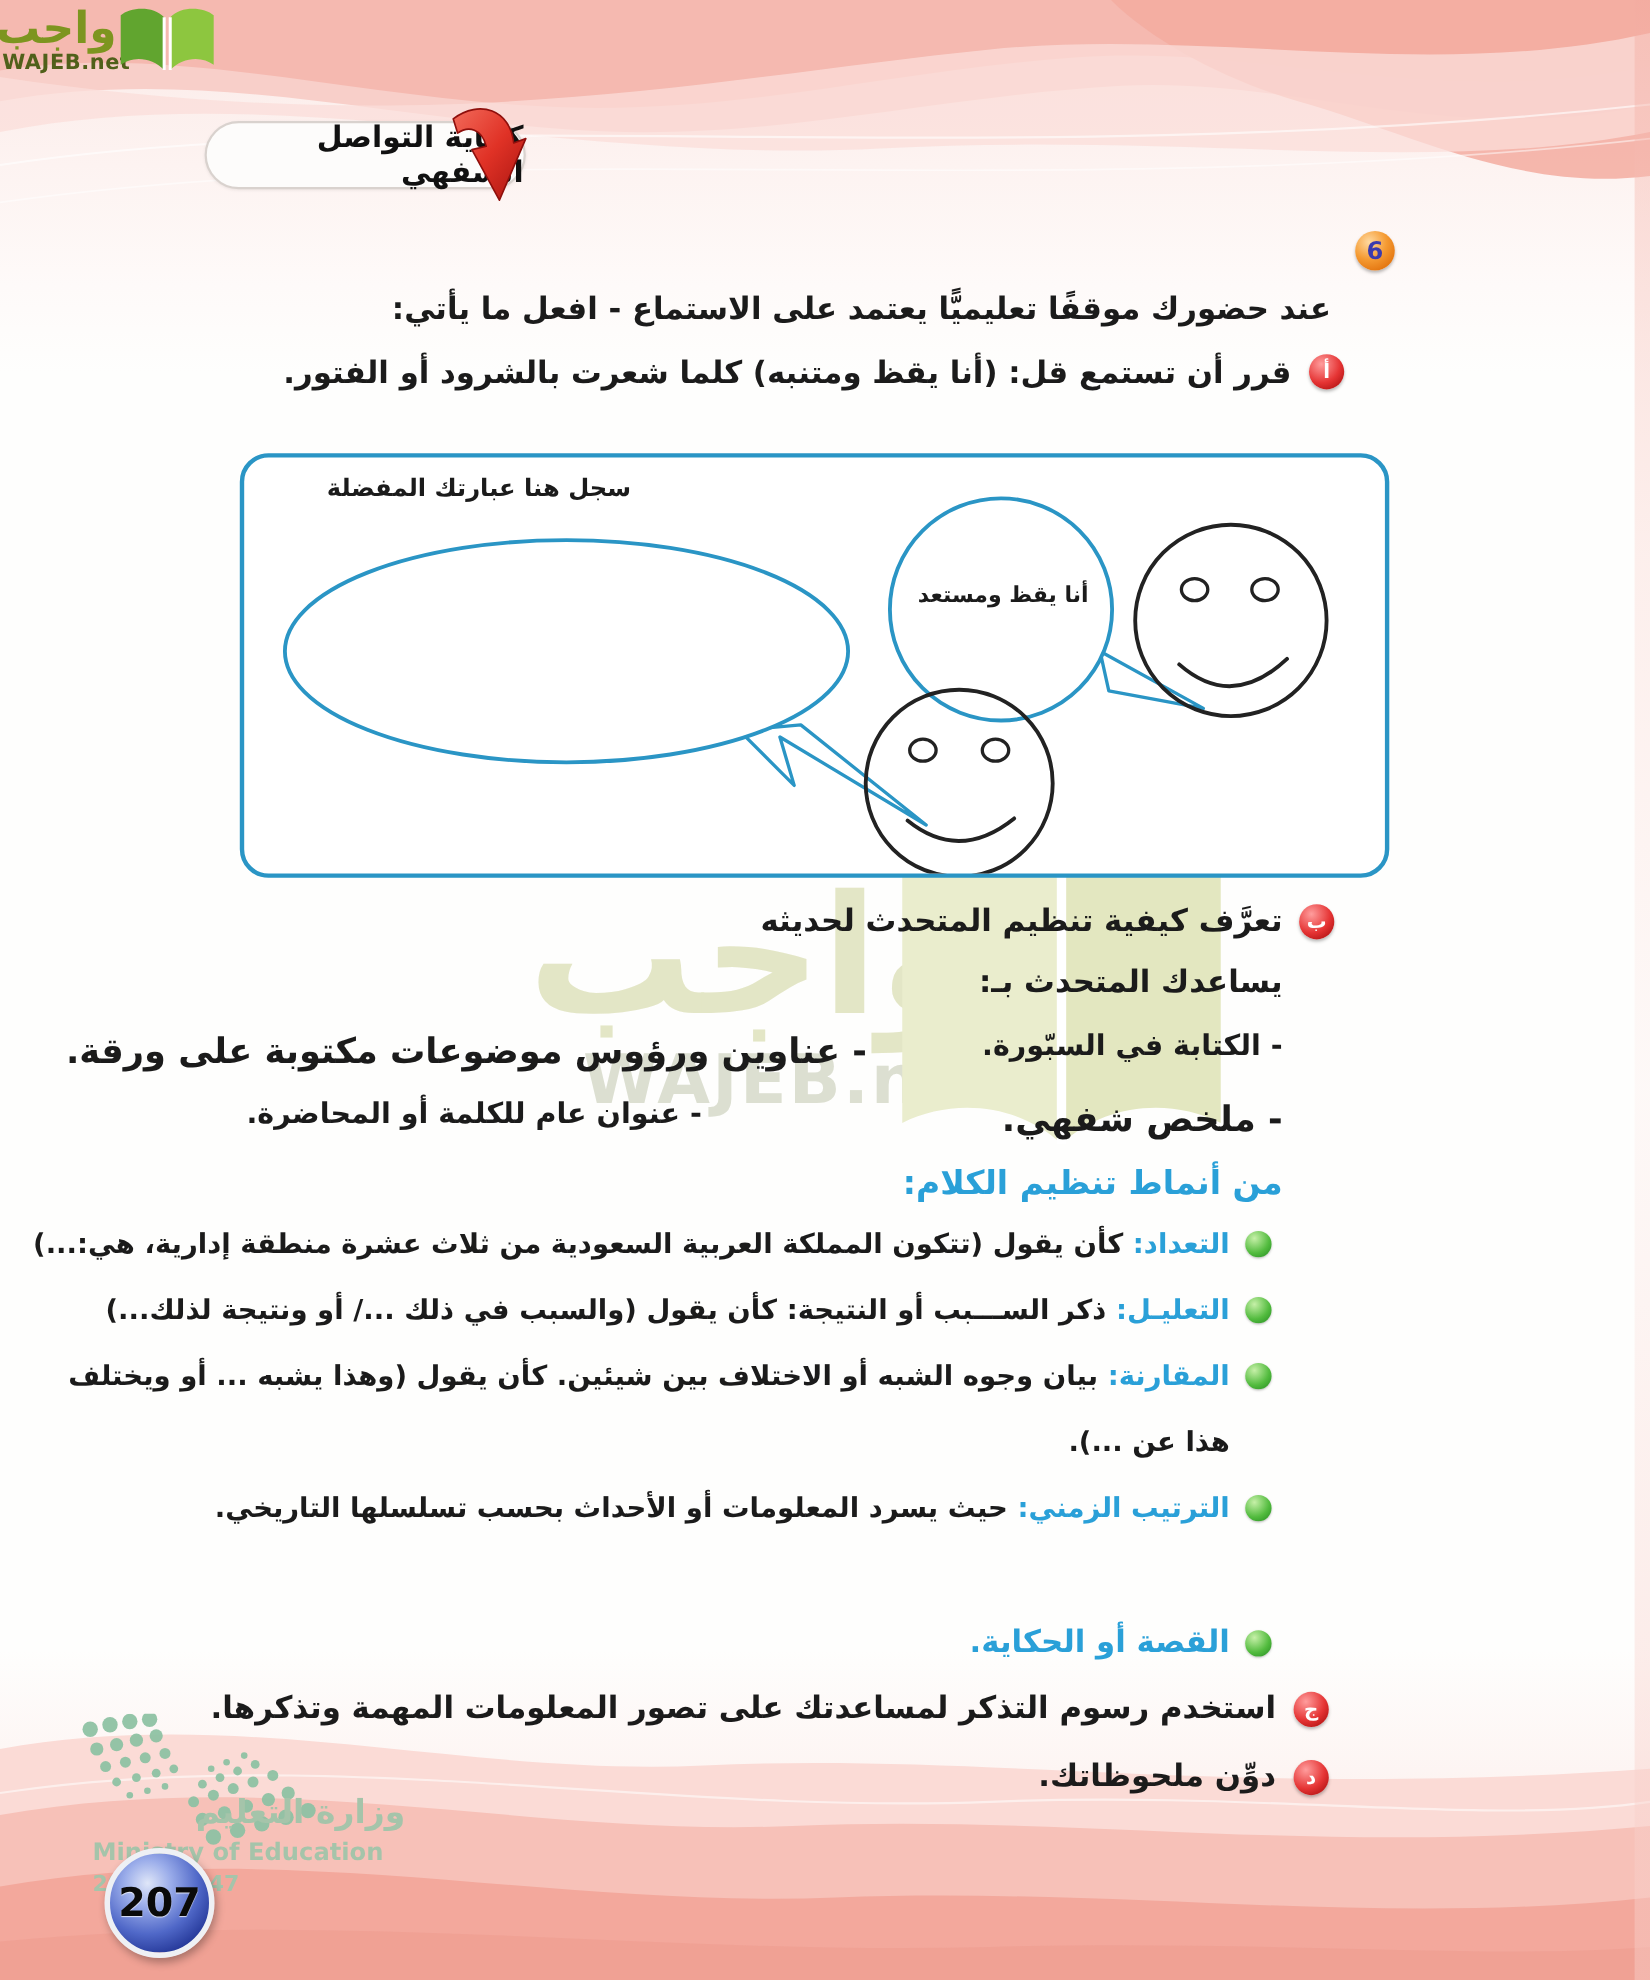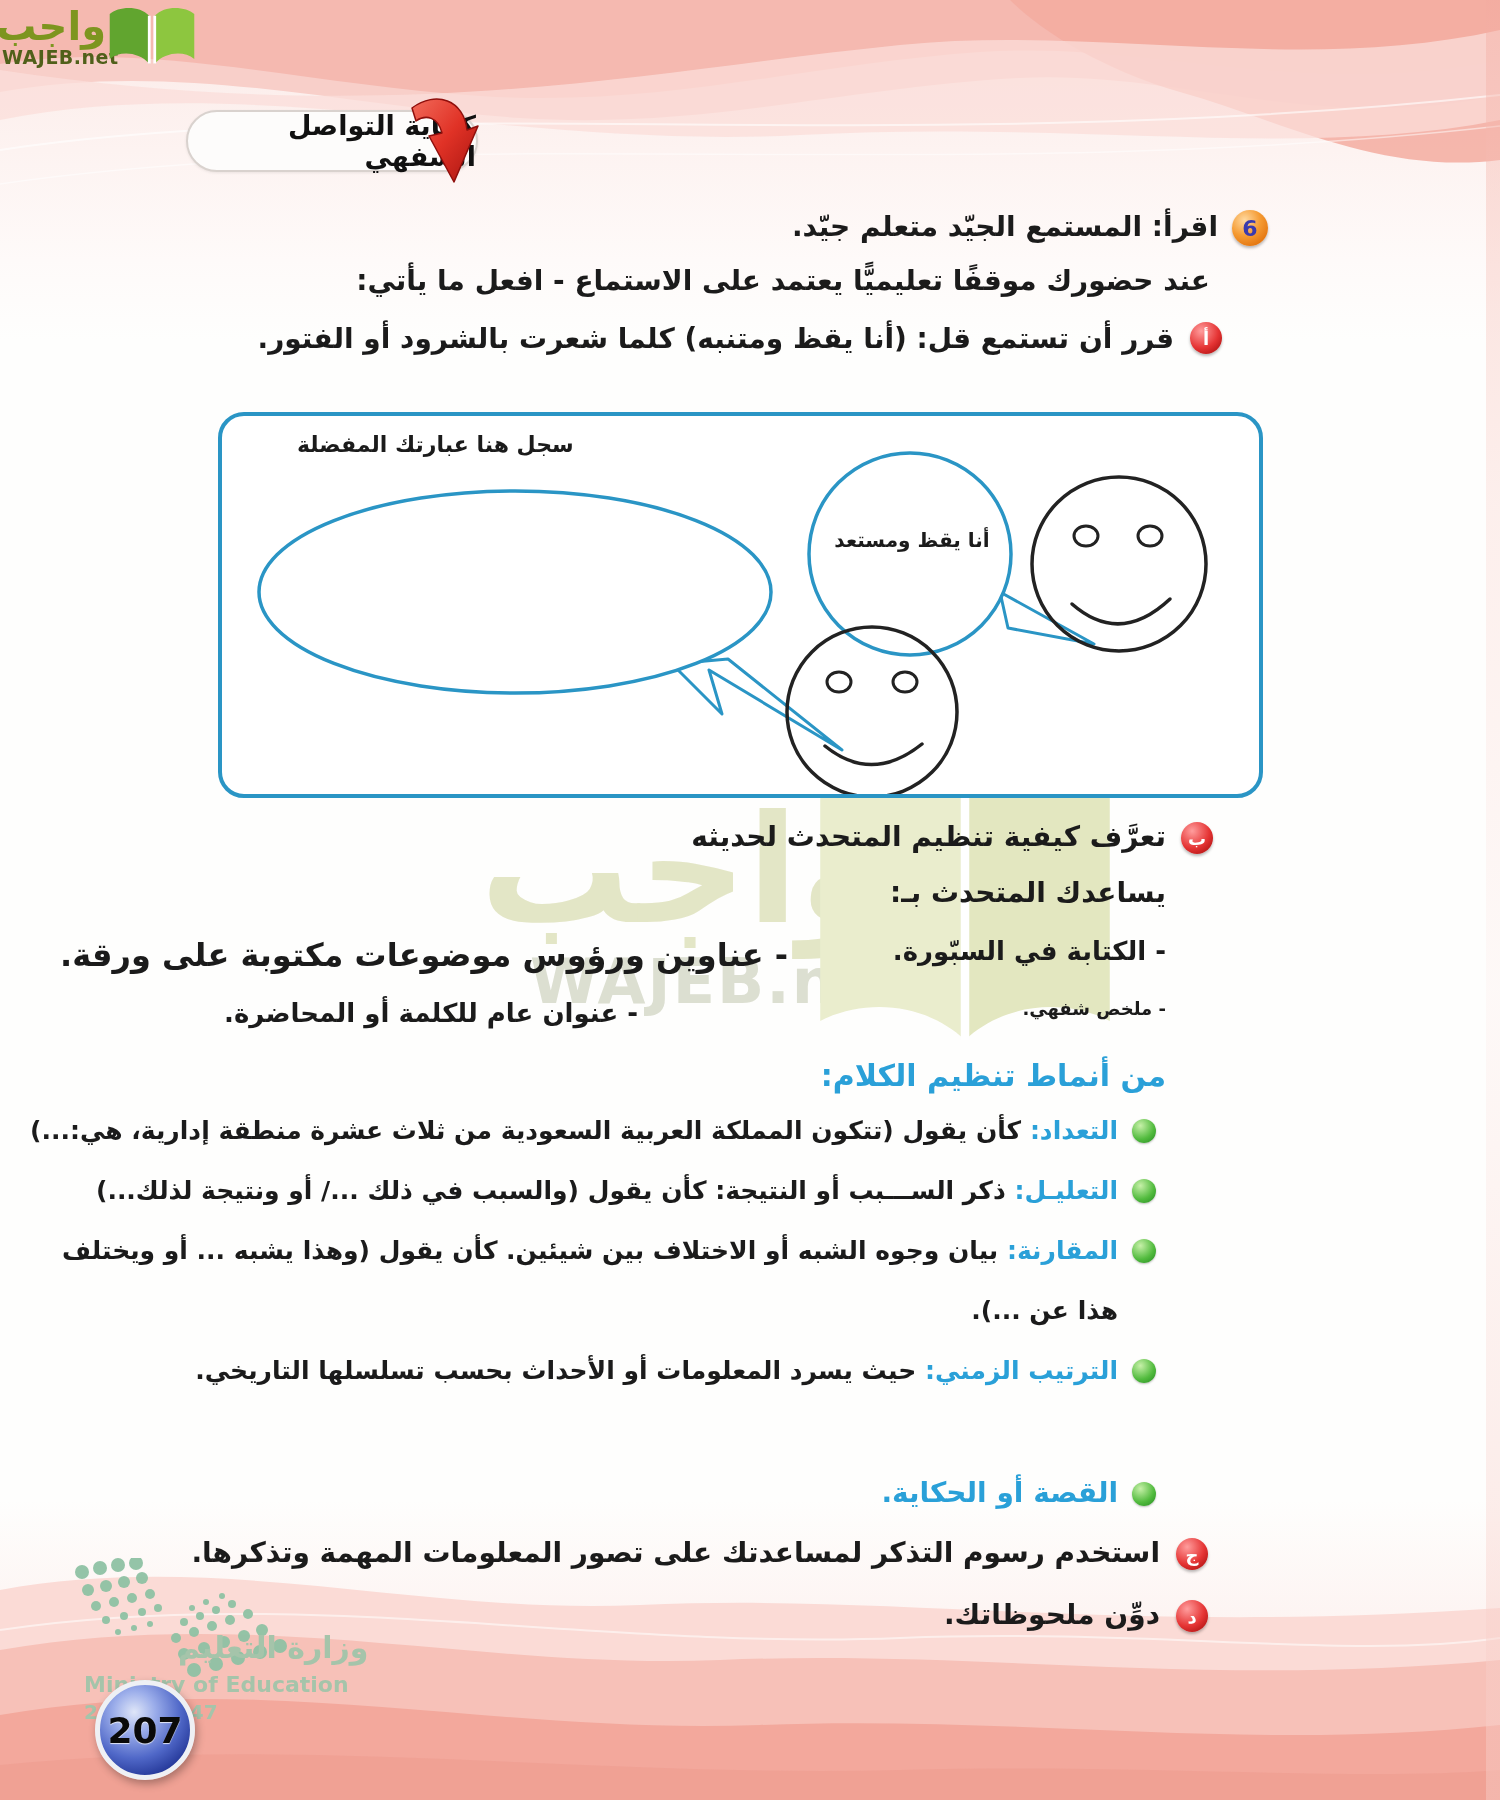--- a/index.html
+++ b/index.html
@@ -93,21 +93,20 @@
           <stop offset="0.5" stop-color="#e03226"></stop>
           <stop offset="1" stop-color="#a81410"></stop>
     </linearGradient>
       </defs>
     <path d="M16,16 C40,-2 68,8 71,38 L82,34 L58,90 L33,44 L46,41 C42,25 30,22 20,29 Z" fill="url(#ar)" stroke="#8f0f0c" stroke-width="1.5" stroke-linejoin="round"></path>
   </svg>
 
   <div class="abs num-badge" style="right:232px;top:210px;">
     <span>6</span>
   </div>
-  <div class="abs ar z2" style="right:282px;top:210px;">اقرأ: المستمع الجيّد متعلم جيّد.</div>
   <div class="abs ar z2" style="right:290px;top:264px;">عند حضورك موقفًا تعليميًّا يعتمد على الاستماع - افعل ما يأتي:</div>
 
   <div class="abs letter-badge" style="right:278px;top:322px;">
     <span>أ</span>
   </div>
   <div class="abs ar z2" style="right:326px;top:322px;">قرر أن تستمع قل: (أنا يقظ ومتنبه) كلما شعرت بالشرود أو الفتور.</div>
 
   <div class="abs draw-box">
     <svg class="abs" style="left:0;top:0;" width="1037" height="378" viewBox="0 0 1037 378">
 
@@ -140,21 +139,21 @@
   </svg>
 
   <div class="abs letter-badge" style="right:287px;top:822px;">
     <span>ب</span>
   </div>
   <div class="abs ar z2" style="right:334px;top:820px;">تعرَّف كيفية تنظيم المتحدث لحديثه</div>
   <div class="abs ar z2" style="right:334px;top:876px;">يساعدك المتحدث بـ:</div>
 
   <div class="abs ar z2" style="right:334px;top:936px;font-size:26px;">- الكتابة في السبّورة.</div>
   <div class="abs ar z2" style="right:712px;top:936px;font-size:32px;">- عناوين ورؤوس موضوعات مكتوبة على ورقة.</div>
-  <div class="abs ar z2" style="right:334px;top:998px;font-size:18px;">- ملخص شفهي.</div>
+  <div class="abs ar z2" style="right:334px;top:998px;font-size:32px;">- ملخص شفهي.</div>
   <div class="abs ar z2" style="right:862px;top:998px;font-size:26px;">- عنوان عام للكلمة أو المحاضرة.</div>
 
   <div class="abs ar blue z2" style="right:334px;top:1058px;font-size:30px;">من أنماط تنظيم الكلام:</div>
 
   <div class="abs ar sm z2" style="right:344px;top:1116px;">
     <span class="bullet"></span><span class="blue">التعداد:</span> <span>كأن يقول (تتكون المملكة العربية السعودية من ثلاث عشرة منطقة إدارية، هي:...)</span>
   </div>
 
   <div class="abs ar sm z2" style="right:344px;top:1176px;">
     <span class="bullet"></span><span class="blue">التعليـل:</span> <span>ذكر الســـبب أو النتيجة: كأن يقول (والسبب في ذلك .../ أو ونتيجة لذلك...)</span>

